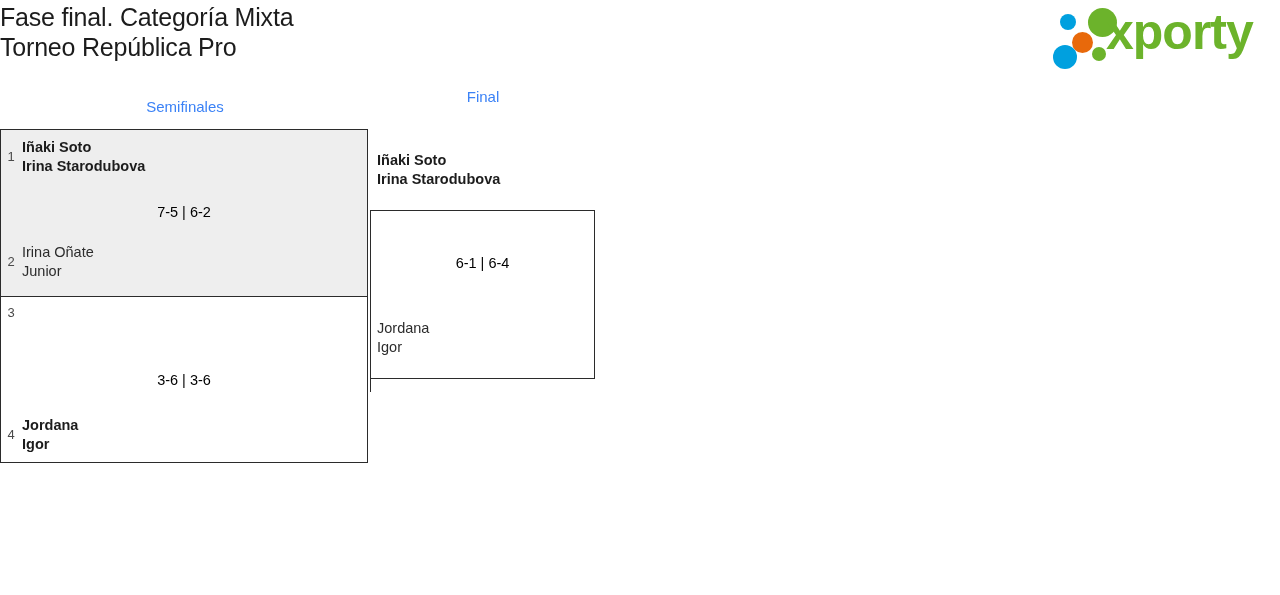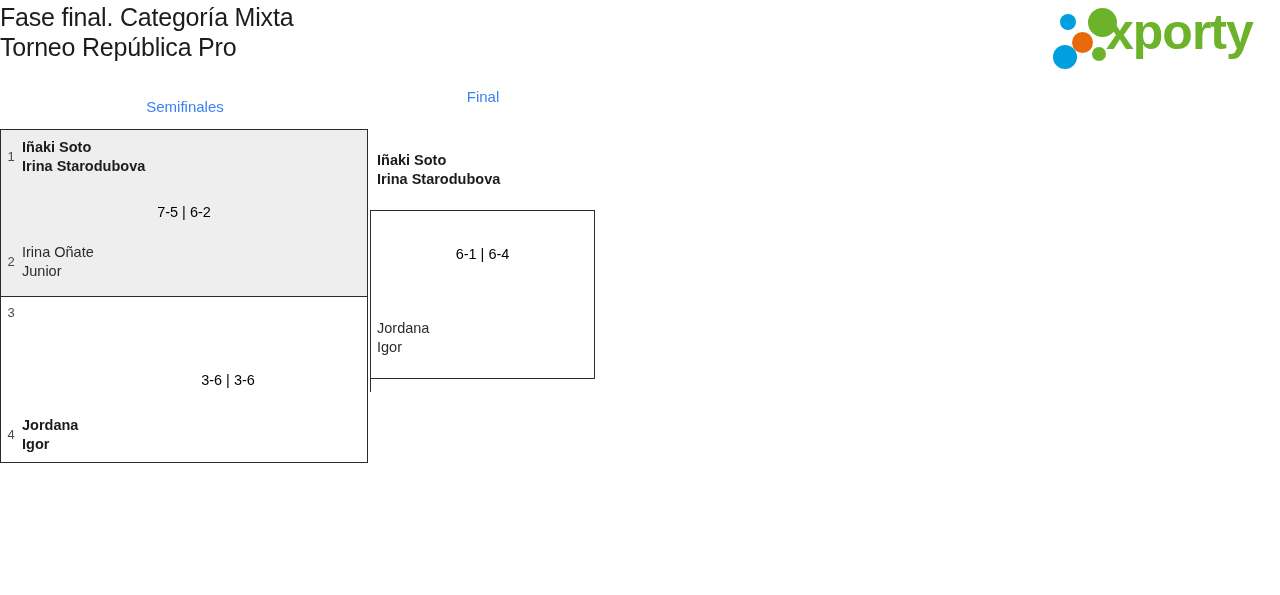--- a/index.html
+++ b/index.html
@@ -155,22 +155,22 @@
   
   .score {
     position: absolute;
     font-size: 14.5px;
     line-height: 18px;
     color: #000000;
     text-align: center;
     white-space: nowrap;
   }
   .score-sf1 { left: 0px;   top: 203px; width: 368px; }
-  .score-sf2 { left: 0px;   top: 371px; width: 368px; margin-left: 44px; }
-  .score-f   { left: 370px; top: 245px; width: 225px; }
+  .score-sf2 { left: 0px;   top: 371px; width: 368px; }
+  .score-f   { left: 370px; top: 254px; width: 225px; }
 
   
   .final-competitor {
     position: absolute;
     left: 377px;
     font-size: 14.5px;
     line-height: 19px;
     white-space: nowrap;
   }
   .final-competitor.winner { font-weight: 700; color: #1c1c1c; }

